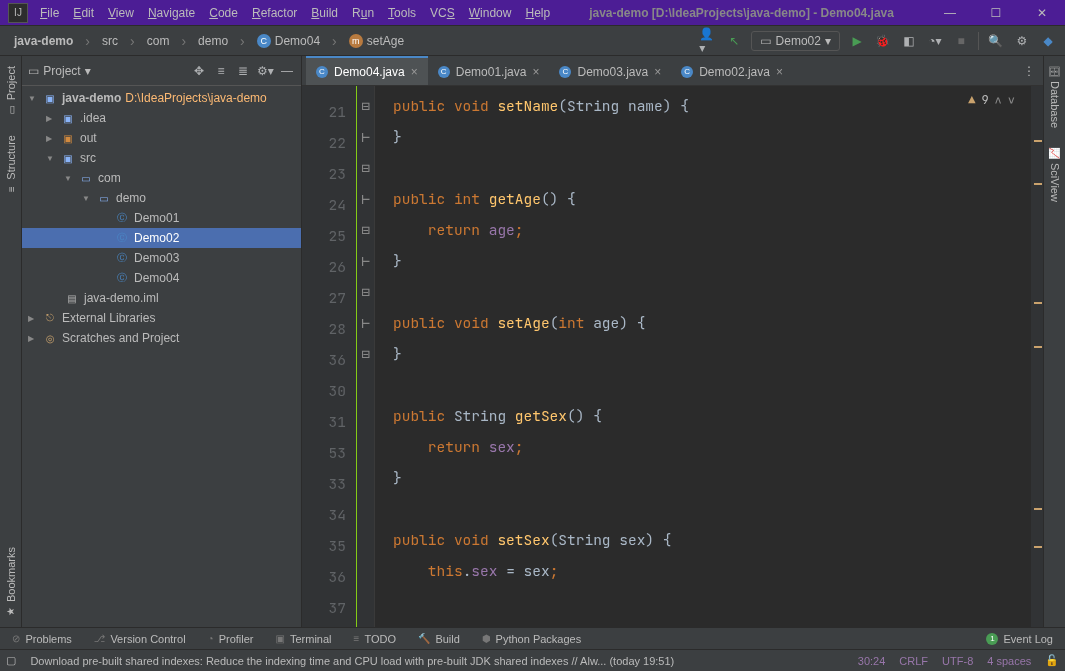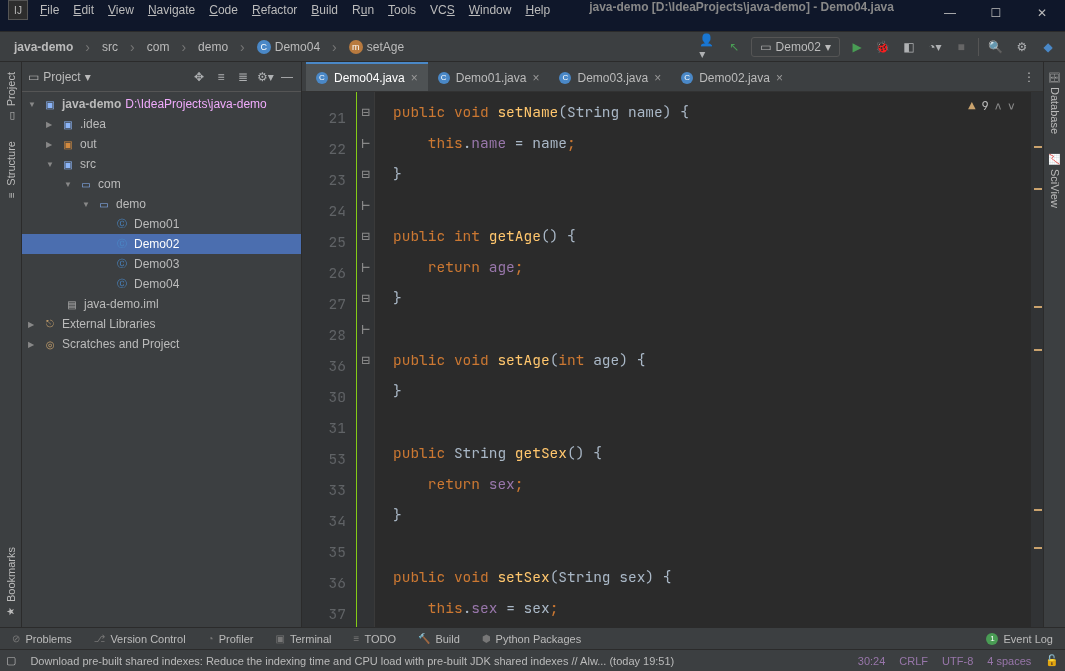--- a/index.html
+++ b/index.html
@@ -1,19 +1,19 @@
 <!DOCTYPE html>
 <html><head>
 <meta charset="utf-8">
 <style>
 * { margin: 0; padding: 0; box-sizing: border-box; }
 body { font-family: "Segoe UI", Arial, sans-serif; font-size: 12px; background: #3c3f41; color: #bbbbbb; width: 1065px; height: 671px; overflow: hidden; display: flex; flex-direction: column; user-select: none; }
 
 
-.titlebar { height: 32px; background: #0f172a; display: flex; border-bottom: 1px solid #2b2b2b; }
+.titlebar { height: 26px; background: #4c1d95; display: flex; align-items: center; border-bottom: 1px solid #2b2b2b; }
 .titlebar .app-icon { width: 20px; height: 20px; background: #2d2d2d; margin: 0 6px 0 8px; display:flex; align-items:center; justify-content:center; color:#bbb; font-size:10px; border:1px solid #555;}
 .titlebar .menubar { display: flex; gap: 2px; }
 .titlebar .menubar span { padding: 3px 6px; cursor: pointer; white-space: nowrap; }
 .titlebar .menubar span u { text-decoration: underline; }
 .titlebar .title { flex: 1; text-align: center; color: #888; font-size: 12px; font-weight: bold; }
 .titlebar .winctrl { display: flex; }
 .titlebar .winctrl div { width: 46px; height: 26px; display: flex; align-items: center; justify-content: center; cursor: pointer; color: #bbb; }
 
 
 .navbar { height: 30px; background: #3c3f41; border-bottom: 1px solid #2b2b2b; display: flex; align-items: center; padding: 0 8px; }
@@ -43,21 +43,21 @@
 .tree { flex: 1; overflow: auto; padding-top:2px;}
 .tree-row { display: flex; align-items: center; height: 20px; padding-left: 6px; cursor: pointer; white-space: nowrap; }
 .tree-row.selected { background: #4b6eaf; color: #fff; }
 .tree-row .arrow { width: 14px; color: #888; font-size:8px;}
 .tree-row .ficon { width:16px; height:14px; margin-right:4px; display:inline-flex; align-items:center; justify-content:center; font-size:10px;}
 .ficon.folder{color:#8ab4f8;}
 .ficon.folder.orange{color:#d28a3f;}
 .ficon.blue{color:#4a88c7;}
 .ficon.file{ color:#b0b0b0;}
 .ficon.lib{color:#c9a26d;}
-.tree-row .dim { color:#f0abfc; margin-left:4px;}
+.tree-row .dim { color:#fdba74; margin-left:4px;}
 
 
 .editor-area { flex: 1; display: flex; flex-direction: column; background: #2b2b2b; position:relative; }
 .tabs { height: 30px; display: flex; align-items: stretch; padding-left:4px; border-bottom: 1px solid #323232; background:#3c3f41;}
 .tab { display: flex; align-items: center; padding: 0 10px; gap: 6px; cursor: pointer; color: #bbb; background: #3c3f41; border-top:2px solid transparent;}
 .tab.active { background: #4e5254; color: #fff; border-top:2px solid #4a88c7;}
 .tab .dot { width:12px; height:12px; border-radius:50%; background:#4a88c7; display:inline-flex; align-items:center; justify-content:center; font-size:8px; color:#fff;}
 .tab .close { color: #999; font-size:12px; }
 .tabs .more { margin-left:auto; padding:0 8px; display:flex; align-items:center; color:#bbb; cursor:pointer;}
 .code-wrap { flex: 1; display: flex; font-family: "Consolas","JetBrains Mono",monospace; font-size: 14.5px; position:relative; overflow:hidden;}
@@ -311,21 +311,20 @@
           <div></div>
           <div>⊟</div>
           <div></div>
           <div>⊢</div>
           <div></div>
           <div>⊟</div>
           <div></div>
         </div>
       <div class="code">
 <div class="line"><span class="kw">public</span> <span class="kw">void</span> <span class="method">setName</span><span class="paren">(</span><span class="type">String</span> <span class="param">name</span><span class="paren">)</span> <span class="paren">{</span></div>
-<div class="line">    <span class="kw">this</span><span class="txt">.</span><span class="field">name</span> <span class="txt">=</span> <span class="txt">name</span><span class="punct">;</span></div>
 <div class="line"><span class="paren">}</span></div>
 <div class="line"></div>
 <div class="line"><span class="kw">public</span> <span class="kw">int</span> <span class="method">getAge</span><span class="paren">()</span> <span class="paren">{</span></div>
 <div class="line">    <span class="kw">return</span> <span class="field">age</span><span class="punct">;</span></div>
 <div class="line"><span class="paren">}</span></div>
 <div class="line"></div>
 <div class="line"><span class="kw">public</span> <span class="kw">void</span> <span class="method">setAge</span><span class="paren">(</span><span class="kw">int</span> <span class="param">age</span><span class="paren">)</span> <span class="paren">{</span></div>
 <div class="line"><span class="paren">}</span></div>
 <div class="line"></div>
 <div class="line"><span class="kw">public</span> <span class="type">String</span> <span class="method">getSex</span><span class="paren">()</span> <span class="paren">{</span></div>

